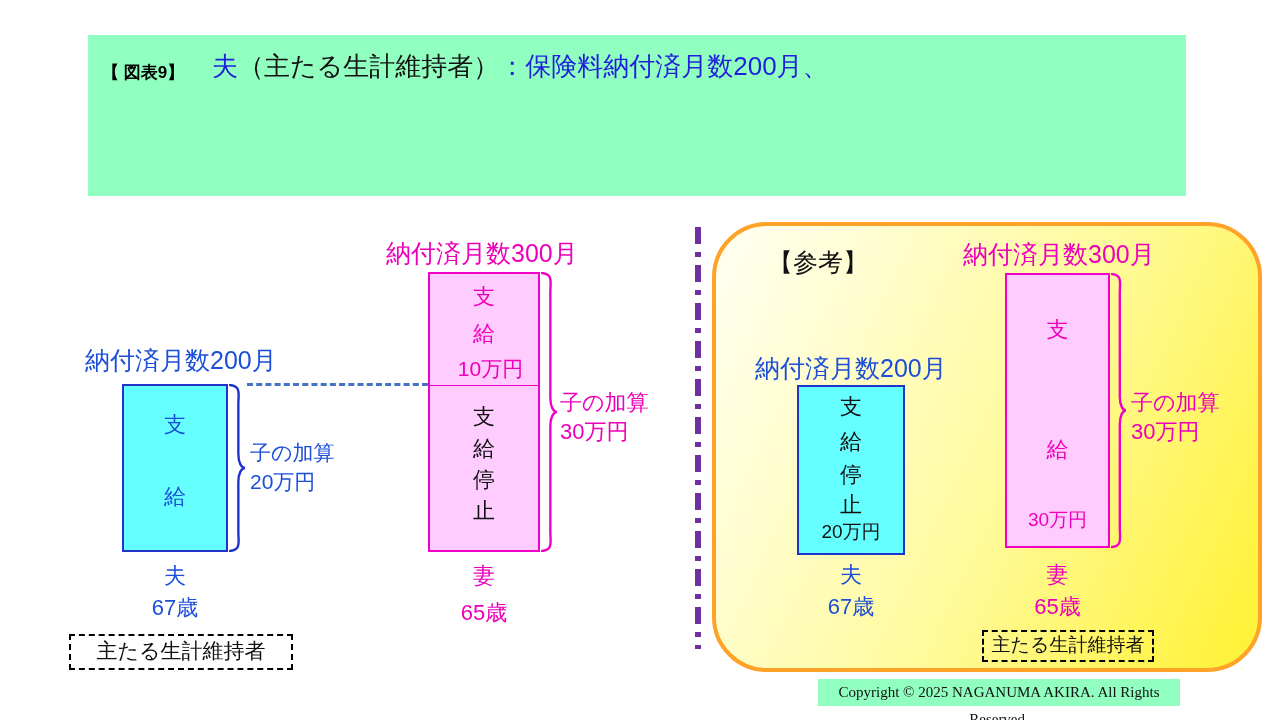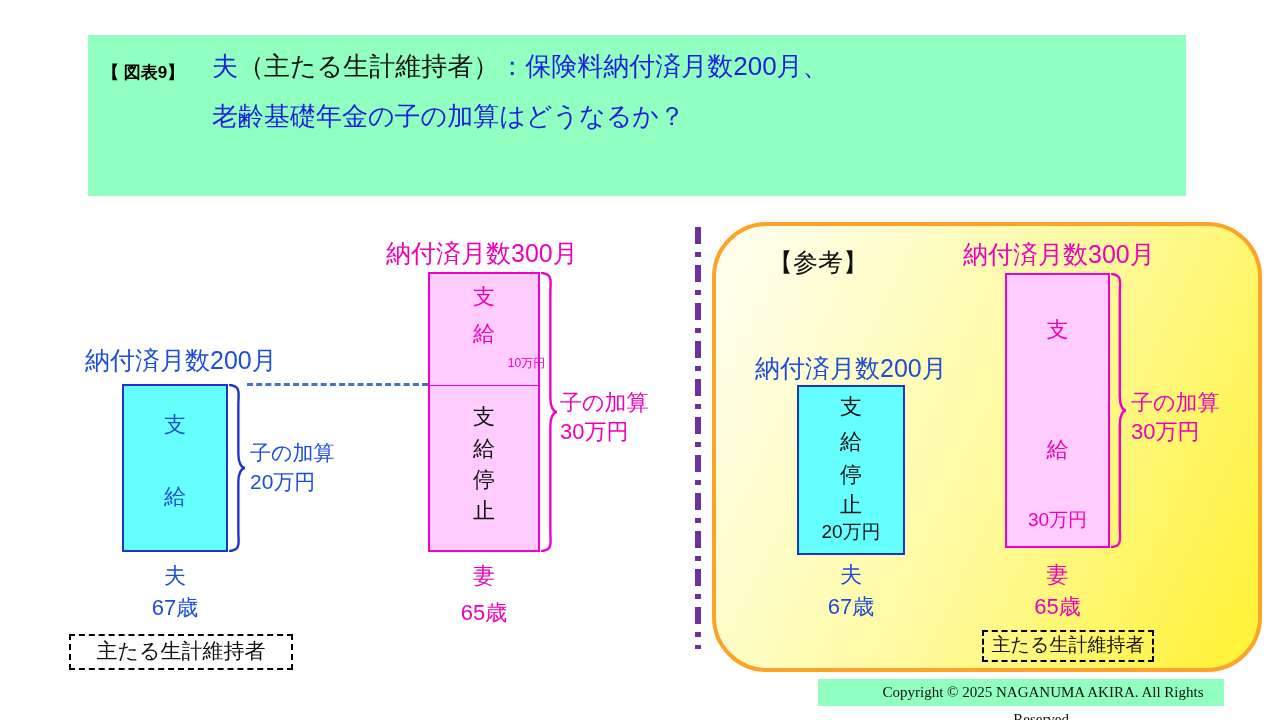--- a/index.html
+++ b/index.html
@@ -32,32 +32,31 @@
   .dashline{height:0;border-top:3px dashed #4472c4;}
 
   .dashedbox{border:2px dashed #000;box-sizing:border-box;text-align:center;color:#111;background:transparent;font-family:Liberation Mono, monospace;}
 
   
   .refbox{left:712px;top:222px;width:550px;height:450px;border:4px solid #ffa328;border-radius:55px;
           background:linear-gradient(115deg,#ffffec 5%,#fffa9a 55%,#fff23c 95%);box-sizing:border-box;}
   .sankou{font-size:25px;color:#111;}
 
   .copyright{left:818px;top:679px;width:362px;height:27px;background:#90ffc0;text-align:center;
-             line-height:27px;font-family:"Liberation Serif","DejaVu Serif",serif;font-size:15px;color:#111;padding-left:44px;}
+             line-height:27px;font-family:"Liberation Serif","DejaVu Serif",serif;font-size:15px;color:#111;}
 </style>
 </head>
 <body>
 
 <div class="canvas">
 
   <div class="abs hdr">
     <span class="abs hdr-tag">【 図表9】</span>
     <div class="abs hdr-title">
       <div><span>夫</span><span class="hdr-black">（主たる生計維持者）</span><span>：保険料納付済月数200月、</span></div>
-      <div>老齢基礎年金の子の加算はどうなるか？</div>
     </div>
   </div>
 
   <div class="abs lbl navy" style="left:85px;top:344px;">納付済月数200月</div>
 
   <div class="abs cyanbox" style="left:122px;top:384px;width:106px;height:168px;">
     <span class="abs vchar navy" style="left:0;width:102px;top:24px;">支</span>
     <span class="abs vchar navy" style="left:0;width:102px;top:96px;">給</span>
   </div>
 
@@ -76,21 +75,21 @@
   <div class="abs age navy" style="left:122px;top:593px;width:106px;">67歳</div>
 
   <div class="abs dashedbox" style="left:69px;top:634px;width:224px;height:36px;font-size:21px;line-height:33px;">主たる生計維持者</div>
 
   <div class="abs lbl mag" style="left:386px;top:237px;">納付済月数300月</div>
 
   <div class="abs pinkbox" style="left:428px;top:272px;width:112px;height:280px;">
     <div style="height:111px;border-bottom:1.5px solid #f000c8;position:relative;">
       <span class="abs vchar mag" style="left:0;width:108px;top:8px;">支</span>
       <span class="abs vchar mag" style="left:0;width:108px;top:45px;">給</span>
-      <span class="abs vchar mag" style="left:0;width:121px;top:81px;font-size:12px;margin-left:36px;">10万円</span>
+      <span class="abs vchar mag" style="left:0;width:121px;top:81px;font-size:21px;">10万円</span>
     </div>
     <div style="position:relative;height:165px;">
       <span class="abs vchar blk" style="left:0;width:108px;top:16px;">支</span>
       <span class="abs vchar blk" style="left:0;width:108px;top:48px;">給</span>
       <span class="abs vchar blk" style="left:0;width:108px;top:79px;">停</span>
       <span class="abs vchar blk" style="left:0;width:108px;top:110px;">止</span>
     </div>
   </div>
 
   <svg class="abs brace" width="17" height="280" style="left:541px;top:272px;">

